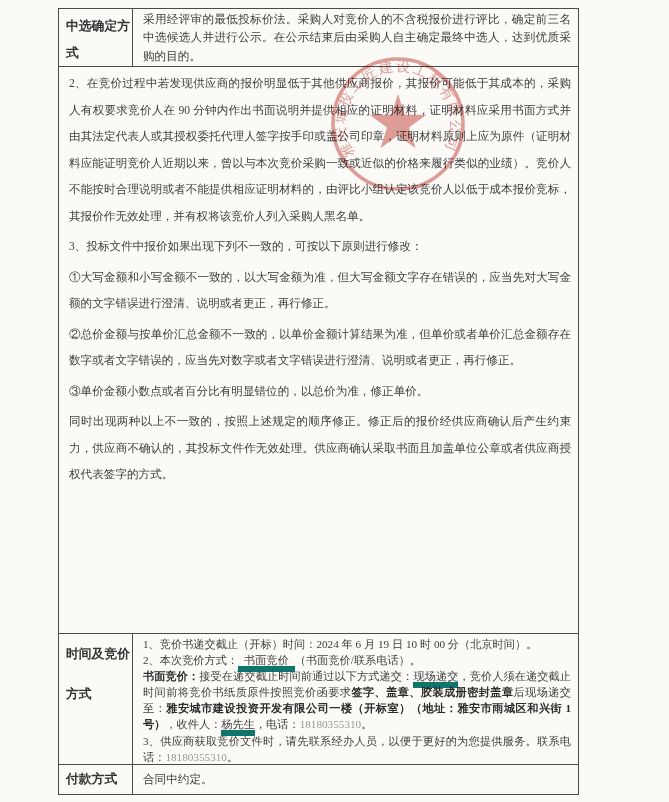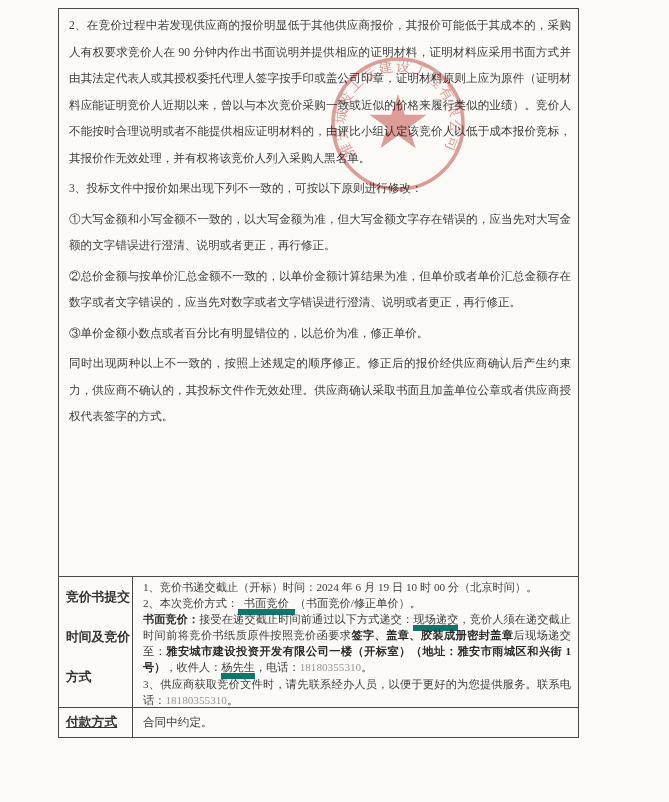--- a/index.html
+++ b/index.html
@@ -48,57 +48,65 @@
   .r0 .label-cell{padding-top:4px;line-height:27px;}
   .r0 .content-cell{padding-top:2px;font-size:11.6px;line-height:18.4px;}
   .r1{height:567px;}
   .r1 .label-cell{padding-top:1px;line-height:26px;}
   .r1 .content-cell{padding-top:4px;font-size:11.6px;line-height:26.5px;}
   .r1 .para{margin-bottom:4px;}
   .r2{height:131px;}
   .r2 .label-cell{padding-top:0;line-height:40px;}
   .r2 .content-cell{padding-top:2px;font-size:11.2px;line-height:16.1px;}
   .r3{height:30px;}
-  .r3 .label-cell{line-height:29px;text-decoration:underline;}
+  .r3 .label-cell{line-height:29px;}
   .r3 .content-cell{font-size:11.6px;line-height:29px;}
   
   .stamp{
     position:absolute;left:328px;top:54px;
     width:140px;height:140px;
     opacity:0.55;
     mix-blend-mode:multiply;
     pointer-events:none;
     z-index:5;
   }
 </style>
 </head>
 <body>
 
 <div class="page">
 
   <div class="doc-table" id="doc-table">
+      <div class="trow r0">
+        <div class="label-cell">
+          <div class="label-line">中选确定方</div>
+          <div class="label-line">式</div>
+        </div>
+        <div class="content-cell">
+          <p class="para"><span class="seg">采用经评审的最低投标价法。采购人对竞价人的不含税报价进行评比，确定前三名中选候选人并进行公示。在公示结束后由采购人自主确定最终中选人，达到优质采购的目的。</span></p>
+        </div>
+      </div>
       <div class="trow r1">
         <div class="content-cell">
           <p class="para"><span class="seg">2、在竞价过程中若发现供应商的报价明显低于其他供应商报价，其报价可能低于其成本的，采购人有权要求竞价人在 90 分钟内作出书面说明并提供相应的证明材料，证明材料应采用书面方式并由其法定代表人或其授权委托代理人签字按手印或盖公司印章，证明材料原则上应为原件（证明材料应能证明竞价人近期以来，曾以与本次竞价采购一致或近似的价格来履行类似的业绩）。竞价人不能按时合理说明或者不能提供相应证明材料的，由评比小组认定该竞价人以低于成本报价竞标，其报价作无效处理，并有权将该竞价人列入采购人黑名单。</span></p>
           <p class="para"><span class="seg">3、投标文件中报价如果出现下列不一致的，可按以下原则进行修改：</span></p>
           <p class="para"><span class="seg">①大写金额和小写金额不一致的，以大写金额为准，但大写金额文字存在错误的，应当先对大写金额的文字错误进行澄清、说明或者更正，再行修正。</span></p>
           <p class="para"><span class="seg">②总价金额与按单价汇总金额不一致的，以单价金额计算结果为准，但单价或者单价汇总金额存在数字或者文字错误的，应当先对数字或者文字错误进行澄清、说明或者更正，再行修正。</span></p>
           <p class="para"><span class="seg">③单价金额小数点或者百分比有明显错位的，以总价为准，修正单价。</span></p>
           <p class="para"><span class="seg">同时出现两种以上不一致的，按照上述规定的顺序修正。修正后的报价经供应商确认后产生约束力，供应商不确认的，其投标文件作无效处理。供应商确认采取书面且加盖单位公章或者供应商授权代表签字的方式。</span></p>
         </div>
       </div>
       <div class="trow r2">
         <div class="label-cell">
-          <div class="label-line">竞价书提交</div>
           <div class="label-line">时间及竞价</div>
           <div class="label-line">方式</div>
         </div>
         <div class="content-cell">
           <p class="para"><span class="seg">1、竞价书递交截止（开标）时间：2024 年 6 月 19 日 10 时 00 分（北京时间）。</span></p>
-          <p class="para"><span class="seg">2、本次竞价方式：</span><span class="seg u pad">书面竞价</span><span class="seg">（书面竞价/修正单价）。</span></p>
+          <p class="para"><span class="seg">2、本次竞价方式：</span><span class="seg u pad">书面竞价</span><span class="seg">（书面竞价/联系电话）。</span></p>
           <p class="para"><span class="seg b">书面竞价：</span><span class="seg">接受在递交截止时间前通过以下方式递交：</span><span class="seg u">现场递交</span><span class="seg">，竞价人须在递交截止时间前将竞价书纸质原件按照竞价函要求</span><span class="seg b">签字、盖章、胶装成册密封盖章</span><span class="seg">后现场递交至：</span><span class="seg b">雅安城市建设投资开发有限公司一楼（开标室）（地址：雅安市雨城区和兴街 1 号）</span><span class="seg">，收件人：</span><span class="seg u">杨先生</span><span class="seg">，电话：</span><span class="seg light">18180355310</span><span class="seg">。</span></p>
           <p class="para"><span class="seg">3、供应商获取竞价文件时，请先联系经办人员，以便于更好的为您提供服务。联系电话：</span><span class="seg light">18180355310</span><span class="seg">。</span></p>
         </div>
       </div>
       <div class="trow r3">
         <div class="label-cell">
           <div class="label-line">付款方式</div>
         </div>
         <div class="content-cell">
           <p class="para"><span class="seg">合同中约定。</span></p>

